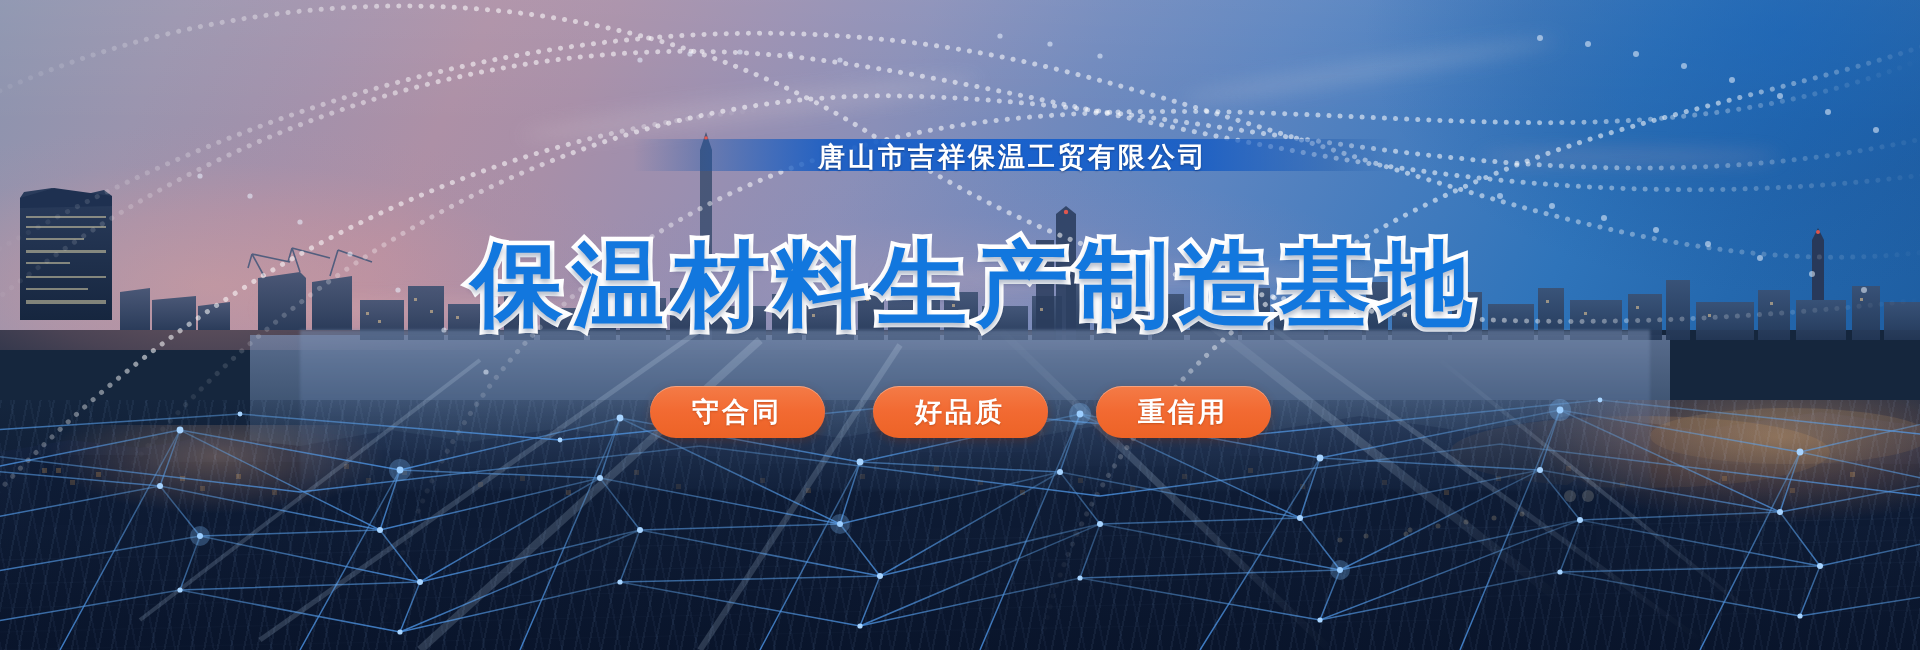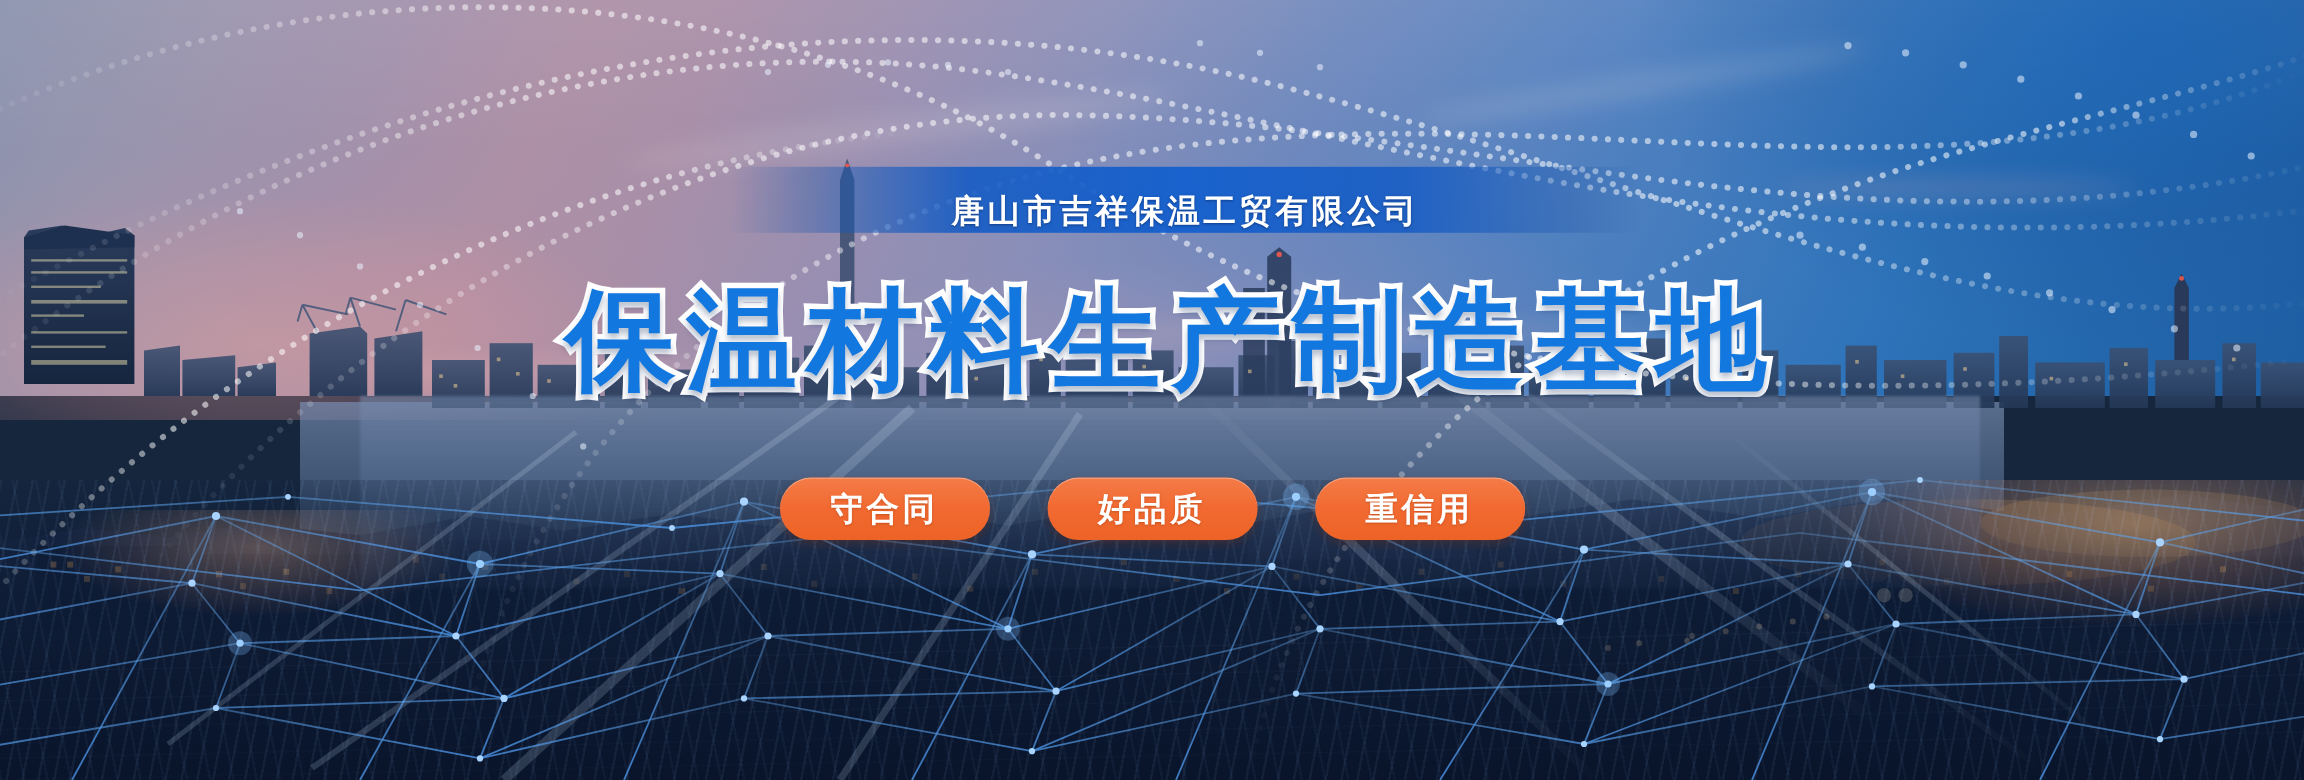--- a/index.html
+++ b/index.html
@@ -121,30 +121,30 @@
   }
 
   
   .net{position:absolute;left:0;top:0;width:1920px;height:650px;pointer-events:none;}
   .beams{position:absolute;left:0;top:0;width:1920px;height:650px;mix-blend-mode:screen;opacity:.55;}
 
   
   .content{position:absolute;left:0;top:0;width:1920px;height:650px;}
 
   .company-bar{
-    position:absolute;left:608px;top:139px;width:760px;height:55px;
+    position:absolute;left:633px;top:139px;width:760px;height:32px;
     background:linear-gradient(90deg,
       rgba(26,86,170,0.0) 0%,
       rgba(26,86,170,0.35) 9%,
       rgba(22,92,196,0.90) 26%,
       rgba(20,95,205,0.95) 50%,
       rgba(22,92,196,0.88) 74%,
       rgba(26,86,170,0.32) 92%,
       rgba(26,86,170,0.0) 100%);
-    display:flex;align-items:flex-end;justify-content:center;
+    display:flex;align-items:flex-start;justify-content:center;
   }
   .company-name{
     color:#ffffff;
     font-size:27px;
     letter-spacing:3px;
     font-weight:700;
     text-shadow:0 1px 2px rgba(0,20,60,0.45);
     white-space:nowrap;
   }
 
@@ -170,21 +170,20 @@
     gap:48px;
   }
   .pill{
     width:175px;height:52px;border-radius:26px;
     background:linear-gradient(180deg,#F47B47 0%,#F26A32 48%,#ED6326 100%);
     box-shadow:
       0 3px 8px rgba(120,40,10,0.34),
       inset 0 1px 0 rgba(255,255,255,0.30);
     display:flex;align-items:center;justify-content:center;
     cursor:pointer;
-    margin-top:12px;
   }
   .pill-label{
     color:#ffffff;font-size:27px;font-weight:700;letter-spacing:3px;
     text-shadow:0 1px 2px rgba(140,50,10,0.40);
     white-space:nowrap;
   }
 </style>
 </head>
 <body>
 

